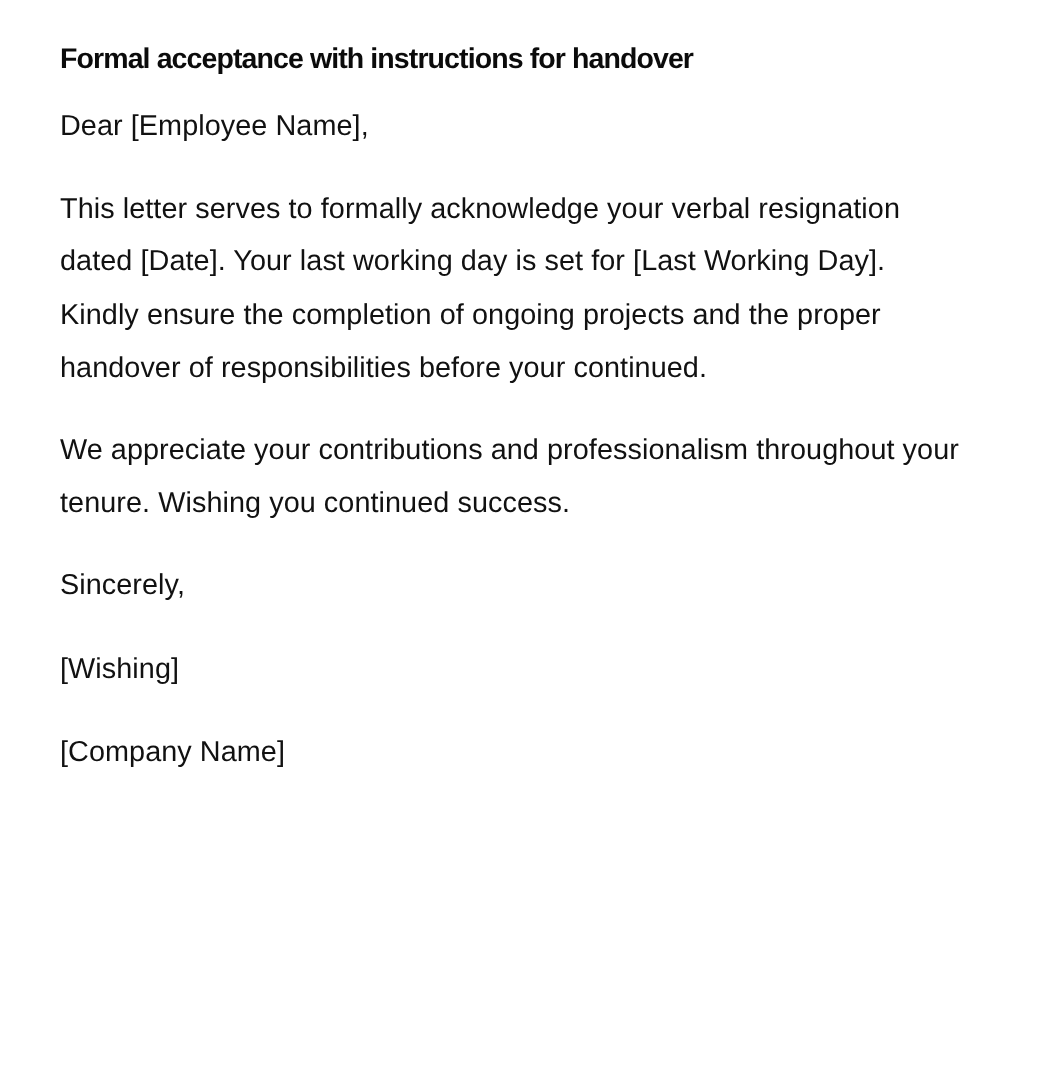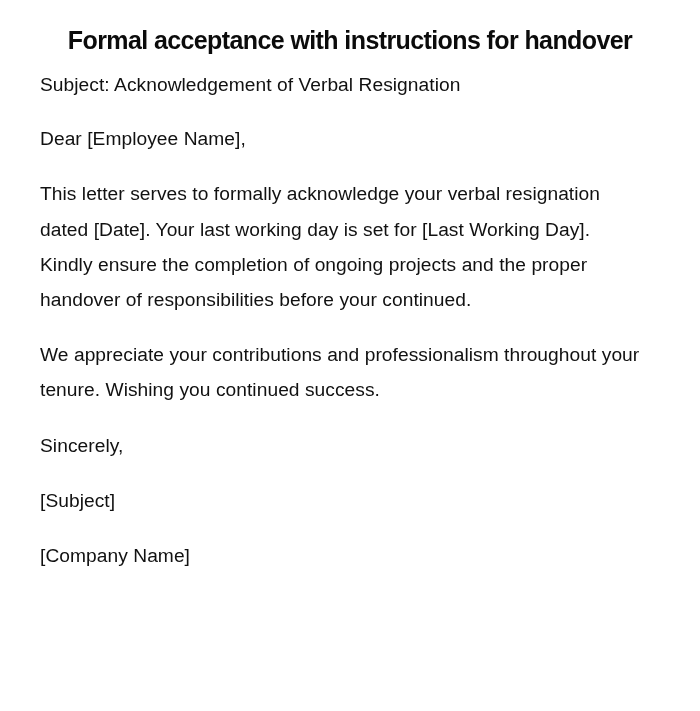--- a/index.html
+++ b/index.html
@@ -14,43 +14,41 @@
       font-family: "Liberation Sans", "DejaVu Sans", sans-serif;
       color: #111111;
     }
     .doc {
       position: relative;
       padding: 22px 40px 0 40px;
     }
     .title {
       font-family: "Liberation Sans", sans-serif;
       font-weight: bold;
-      font-size: 25px;
+      font-size: 19px;
       line-height: 36px;
       letter-spacing: -0.6px;
       margin: 0 0 9px 0;
       color: #0b0b0b;
       white-space: nowrap;
-      text-align: center;
     }
     .p {
       font-size: 19.2px;
       line-height: 35.2px;
       margin: 0 0 20px 0;
       letter-spacing: 0.05px;
       width: 600px;
     }
     .p.single { margin-bottom: 20px; }
     .subject { margin-bottom: 19px; }
   </style>
 </head>
 <body>
 
 <div class="doc">
   <h1 class="title">Formal acceptance with instructions for handover</h1>
-  <p class="p subject">Subject: Acknowledgement of Verbal Resignation</p>
   <p class="p single">Dear [Employee Name],</p>
   <p class="p">This letter serves to formally acknowledge your verbal resignation dated [Date]. Your last working day is set for [Last Working Day]. Kindly ensure the completion of ongoing projects and the proper handover of responsibilities before your continued.</p>
   <p class="p">We appreciate your contributions and professionalism throughout your tenure. Wishing you continued success.</p>
   <p class="p single">Sincerely,</p>
-  <p class="p single">[Subject]</p>
+  <p class="p single">[Wishing]</p>
   <p class="p single">[Company Name]</p>
 </div>
 
 </body></html>

